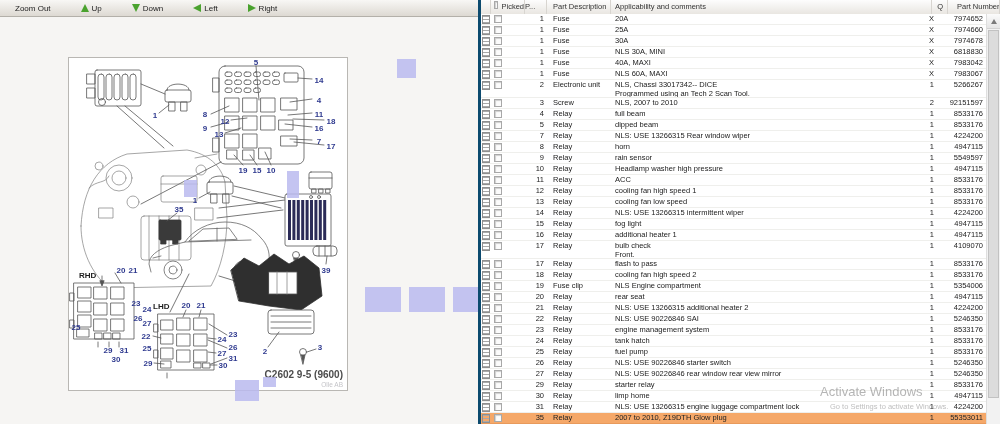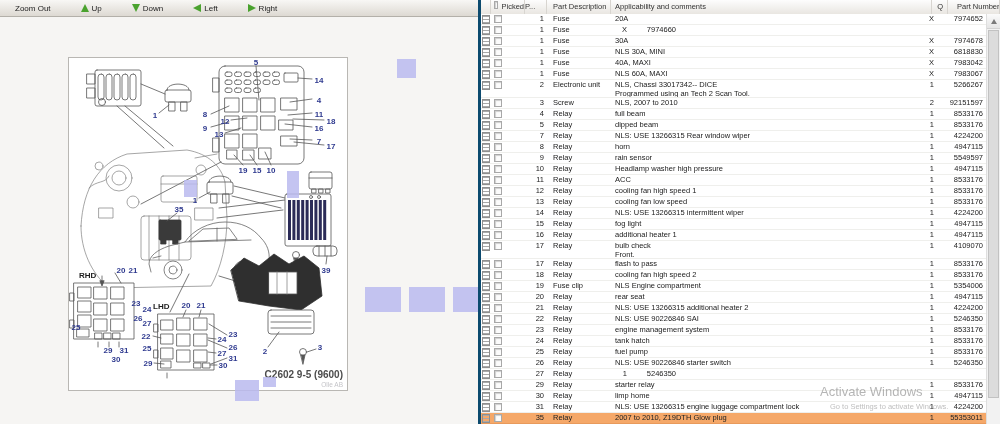--- a/index.html
+++ b/index.html
@@ -406,20 +406,21 @@
         <span class="c cq">X</span>
         <span class="c cn">7974652</span>
       </div>
       <div class="trow">
         <span class="c ci"><span class="gicon"></span></span>
         <span class="c cc">
           <span class="cb"></span>
         </span>
         <span class="c cp">1</span>
         <span class="c cd">Fuse</span>
+        <span class="c ca">25A</span>
         <span class="c cq">X</span>
         <span class="c cn">7974660</span>
       </div>
       <div class="trow">
         <span class="c ci"><span class="gicon"></span></span>
         <span class="c cc">
           <span class="cb"></span>
         </span>
         <span class="c cp">1</span>
         <span class="c cd">Fuse</span>
@@ -735,20 +736,21 @@
         <span class="c cq">1</span>
         <span class="c cn">5246350</span>
       </div>
       <div class="trow">
         <span class="c ci"><span class="gicon"></span></span>
         <span class="c cc">
           <span class="cb"></span>
         </span>
         <span class="c cp">27</span>
         <span class="c cd">Relay</span>
+        <span class="c ca">NLS: USE 90226846 rear window rear view mirror</span>
         <span class="c cq">1</span>
         <span class="c cn">5246350</span>
       </div>
       <div class="trow">
         <span class="c ci"><span class="gicon"></span></span>
         <span class="c cc">
           <span class="cb"></span>
         </span>
         <span class="c cp">29</span>
         <span class="c cd">Relay</span>

